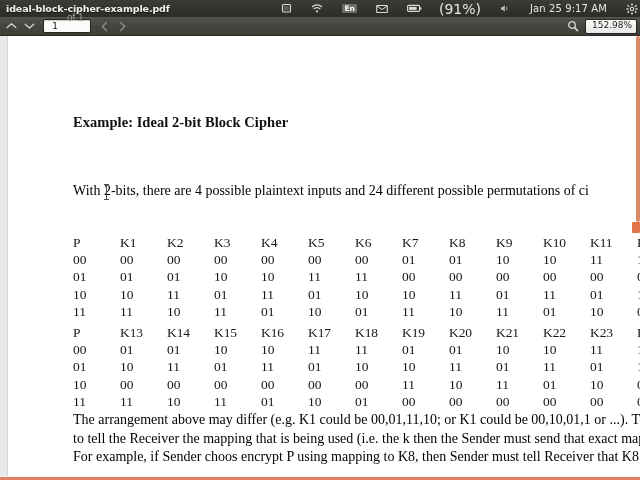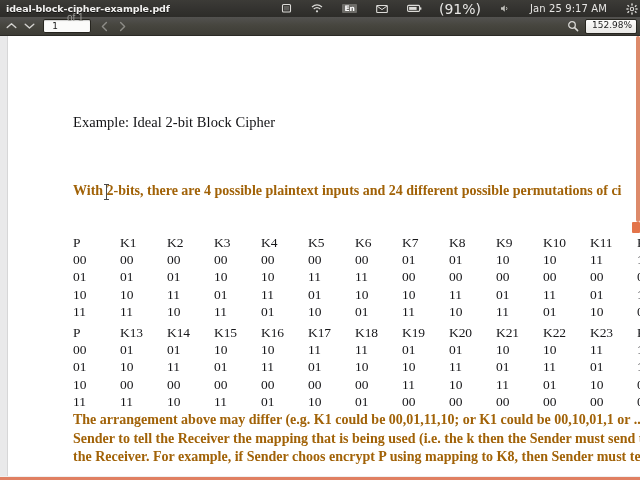--- a/index.html
+++ b/index.html
@@ -112,32 +112,31 @@
   }
   .page-inner {
     position: relative;
     padding: 0;
     color: #17171a;
     font-family: "Liberation Serif", serif;
   }
 
   h1.doc-h {
     position: absolute; left: 64px; top: 78px;
-    font-size: 14.5px; font-weight: normal;
+    font-size: 14.5px; font-weight: bold;
     letter-spacing: .05px;
     color: #111114;
   }
 
   p.para {
     position: absolute;
     font-size: 14px;
     line-height: 18.5px;
-    color: #a16207;
+    color: #000000;
     white-space: nowrap;
-    font-weight: bold;
   }
   p.p1 { left: 64px; top: 146px; }
   p.p2 { left: 64px; top: 375px; white-space: normal; width: 700px; }
 
   table.ktab {
     position: absolute;
     border-collapse: collapse;
     font-size: 13.5px;
     color: #17171a;
     font-family: "Liberation Serif", serif;

